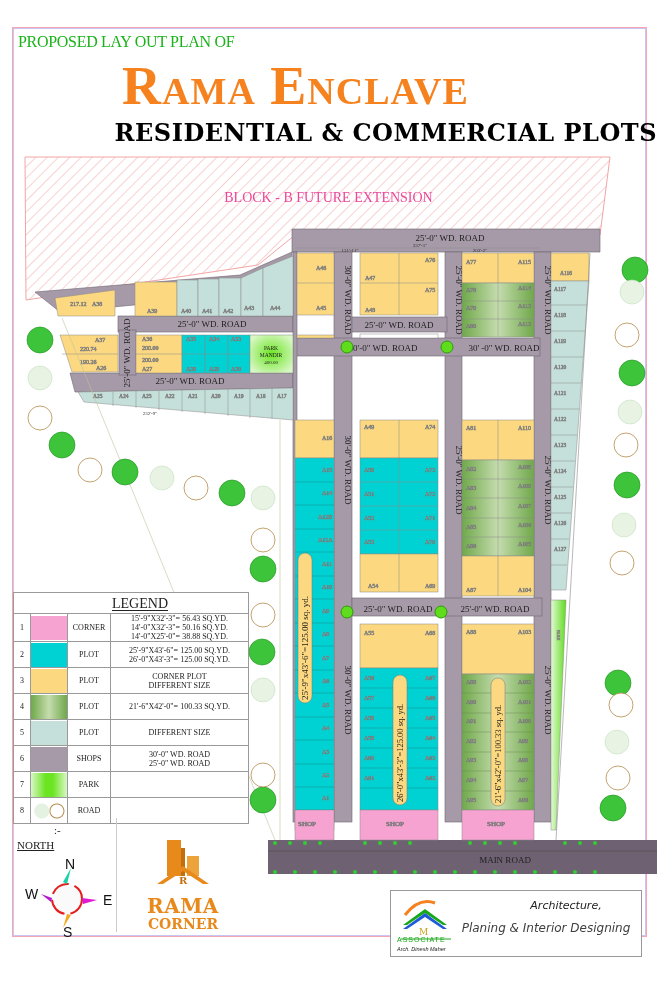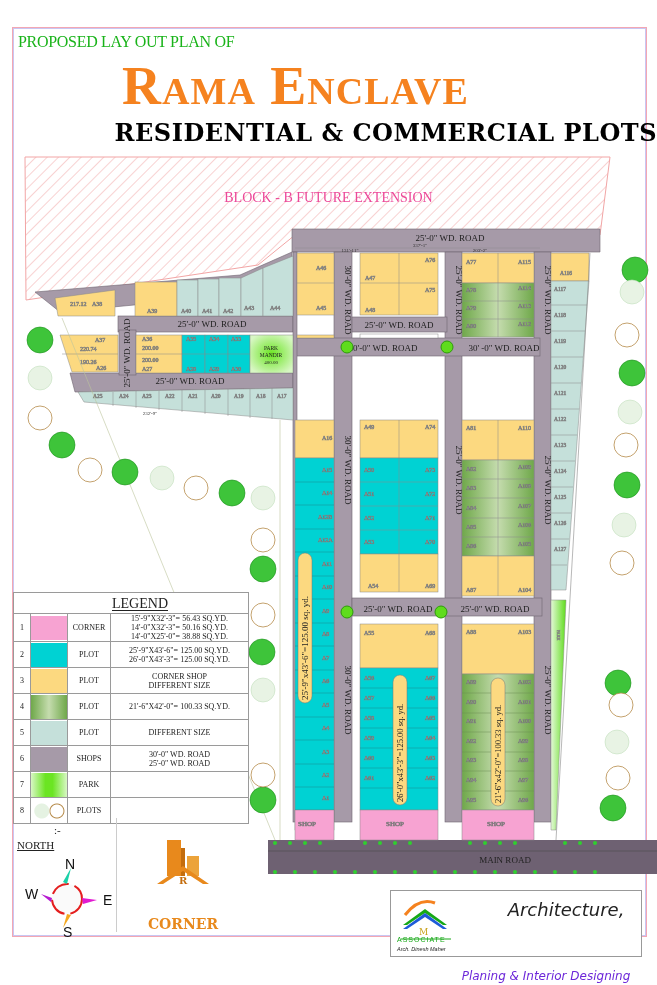--- a/index.html
+++ b/index.html
@@ -17,22 +17,22 @@
   .legend .nm{width:38px;}
   .sw div{width:100%;height:24px;}
   .north{position:absolute;left:13px;top:818px;width:103px;height:114px;border-right:1px solid #ccc;}
   .north-lbl{position:absolute;left:4px;top:6px;font-size:11px;text-decoration:underline;color:#222;margin-top:15px;}
   .north-rest{position:absolute;left:41px;top:6px;font-size:11px;color:#222;}
   .cmp{position:absolute;font-family:"Liberation Sans",sans-serif;font-size:14px;color:#111;}
   .brand{position:absolute;left:117px;top:818px;width:132px;height:114px;text-align:center;}
   .brand .b1{position:absolute;left:0;width:132px;top:76px;font-size:20px;font-weight:bold;color:#e8891c;font-family:"DejaVu Serif",serif;letter-spacing:0.5px;}
   .brand .b2{position:absolute;left:0;width:132px;top:98px;font-size:14px;font-weight:bold;color:#e8891c;font-family:"DejaVu Serif",serif;}
   .assoc{position:absolute;left:390px;top:890px;width:250px;height:65px;border:1px solid #999;background:#fff;}
-  .assoc .a1{position:absolute;left:100px;top:8px;width:150px;text-align:center;font-size:18px;color:#222;font-family:"DejaVu Sans",sans-serif;font-style:italic;font-weight:300;}
-  .assoc .a2{position:absolute;left:60px;top:30px;width:190px;text-align:center;font-size:12px;color:#6d28d9;font-family:"DejaVu Sans",sans-serif;font-style:italic;margin-top:48px;}
+  .assoc .a1{position:absolute;left:100px;top:8px;width:150px;text-align:center;font-size:11px;color:#222;font-family:"DejaVu Sans",sans-serif;font-style:italic;font-weight:300;}
+  .assoc .a2{position:absolute;left:60px;top:30px;width:190px;text-align:center;font-size:12px;color:#404040;font-family:"DejaVu Sans",sans-serif;font-style:italic;}
   .assoc .a3{position:absolute;left:6px;top:45px;font-size:7px;color:#16a816;font-family:"Liberation Sans",sans-serif;letter-spacing:1px;}
   .assoc .a4{position:absolute;left:6px;top:55px;font-size:5.5px;color:#222;font-family:"Liberation Sans",sans-serif;font-style:italic;}
   .block-b{position:absolute;left:0;width:657px;text-align:center;top:190px;font-size:14px;color:#ec4899;}
 </style>
 </head>
 <body>
 
 <div class="frame"></div>
 <div class="t1">PROPOSED LAY OUT PLAN OF</div>
 <div class="t2">Rama  Enclave</div>
@@ -587,21 +587,21 @@
         </td>
     <td class="nm">PLOT</td>
     <td><span>25'-9"X43'-6"= 125.00 SQ.YD.</span><br><span>26'-0"X43'-3"= 125.00 SQ.YD.</span></td>
   </tr>
   <tr>
     <td class="num">3</td>
     <td class="sw">
           <div style="background:#fcd980"></div>
         </td>
     <td class="nm">PLOT</td>
-    <td><span>CORNER SHOP</span><br><span>DIFFERENT SIZE</span></td>
+    <td><span>CORNER PLOT</span><br><span>DIFFERENT SIZE</span></td>
   </tr>
   <tr>
     <td class="num">4</td>
     <td class="sw">
           <div style="background:linear-gradient(90deg,#6fa84a,#c5dcae,#6fa84a)"></div>
         </td>
     <td class="nm">PLOT</td>
     <td>21'-6"X42'-0"= 100.33 SQ.YD.</td>
   </tr>
   <tr>
@@ -626,21 +626,21 @@
           <div style="background:linear-gradient(90deg,#d8f7c4,#6be522 40%,#6be522 60%,#d8f7c4)"></div>
         </td>
     <td class="nm">PARK</td>
     <td></td>
   </tr>
   <tr>
     <td class="num">8</td>
     <td class="sw">
           <div style="background:radial-gradient(circle at 30% 50%,#e5f2e2 0 7px,transparent 8px),radial-gradient(circle at 72% 50%,#fff 0 6px,#b58a49 7px,transparent 8px)"></div>
         </td>
-    <td class="nm">PLOTS</td>
+    <td class="nm">ROAD</td>
     <td></td>
   </tr>
 </tbody>
   </table>
 
 <div class="north">
   <span class="north-lbl">NORTH</span>
     <span class="north-rest"> :-</span>
   <svg width="103" height="114" style="position:absolute;left:0;top:0">
     <circle cx="54" cy="81" r="15" fill="#fafafa" stroke="#e41e1e" stroke-width="2" stroke-dasharray="20 6"></circle>
@@ -656,20 +656,21 @@
 </div>
 
 <div class="brand">
   <svg width="132" height="80" style="position:absolute;left:0;top:0">
     <rect x="50" y="22" width="14" height="36" fill="#e8891c"></rect>
     <rect x="64" y="30" width="4" height="28" fill="#c46d0d"></rect>
     <rect x="70" y="38" width="12" height="20" fill="#eca33a"></rect>
     <polygon points="40,66 66,48 92,66 86,66 66,53 46,66" fill="#e8891c"></polygon>
     <text x="62" y="66" font-size="10" font-weight="bold" fill="#c46d0d" font-family="DejaVu Serif, serif">R</text>
   </svg>
+  <div class="b1">RAMA</div>
   <div class="b2">CORNER</div>
 </div>
 
 <div class="assoc">
   <svg width="60" height="45" style="position:absolute;left:4px;top:4px">
     <path d="M10,20 Q24,2 40,8" fill="none" stroke="#f5821f" stroke-width="3"></path>
     <polygon points="8,30 30,14 52,30 48,30 30,18 12,30" fill="#16a816"></polygon>
     <polygon points="8,34 30,18 52,34 48,34 30,22 12,34" fill="#1e5bd8"></polygon>
     <text x="24" y="40" font-size="9" fill="#c9a11a" font-family="DejaVu Serif, serif">M</text>
     <line x1="6" y1="44" x2="56" y2="44" stroke="#16a816" stroke-width="1"></line>

